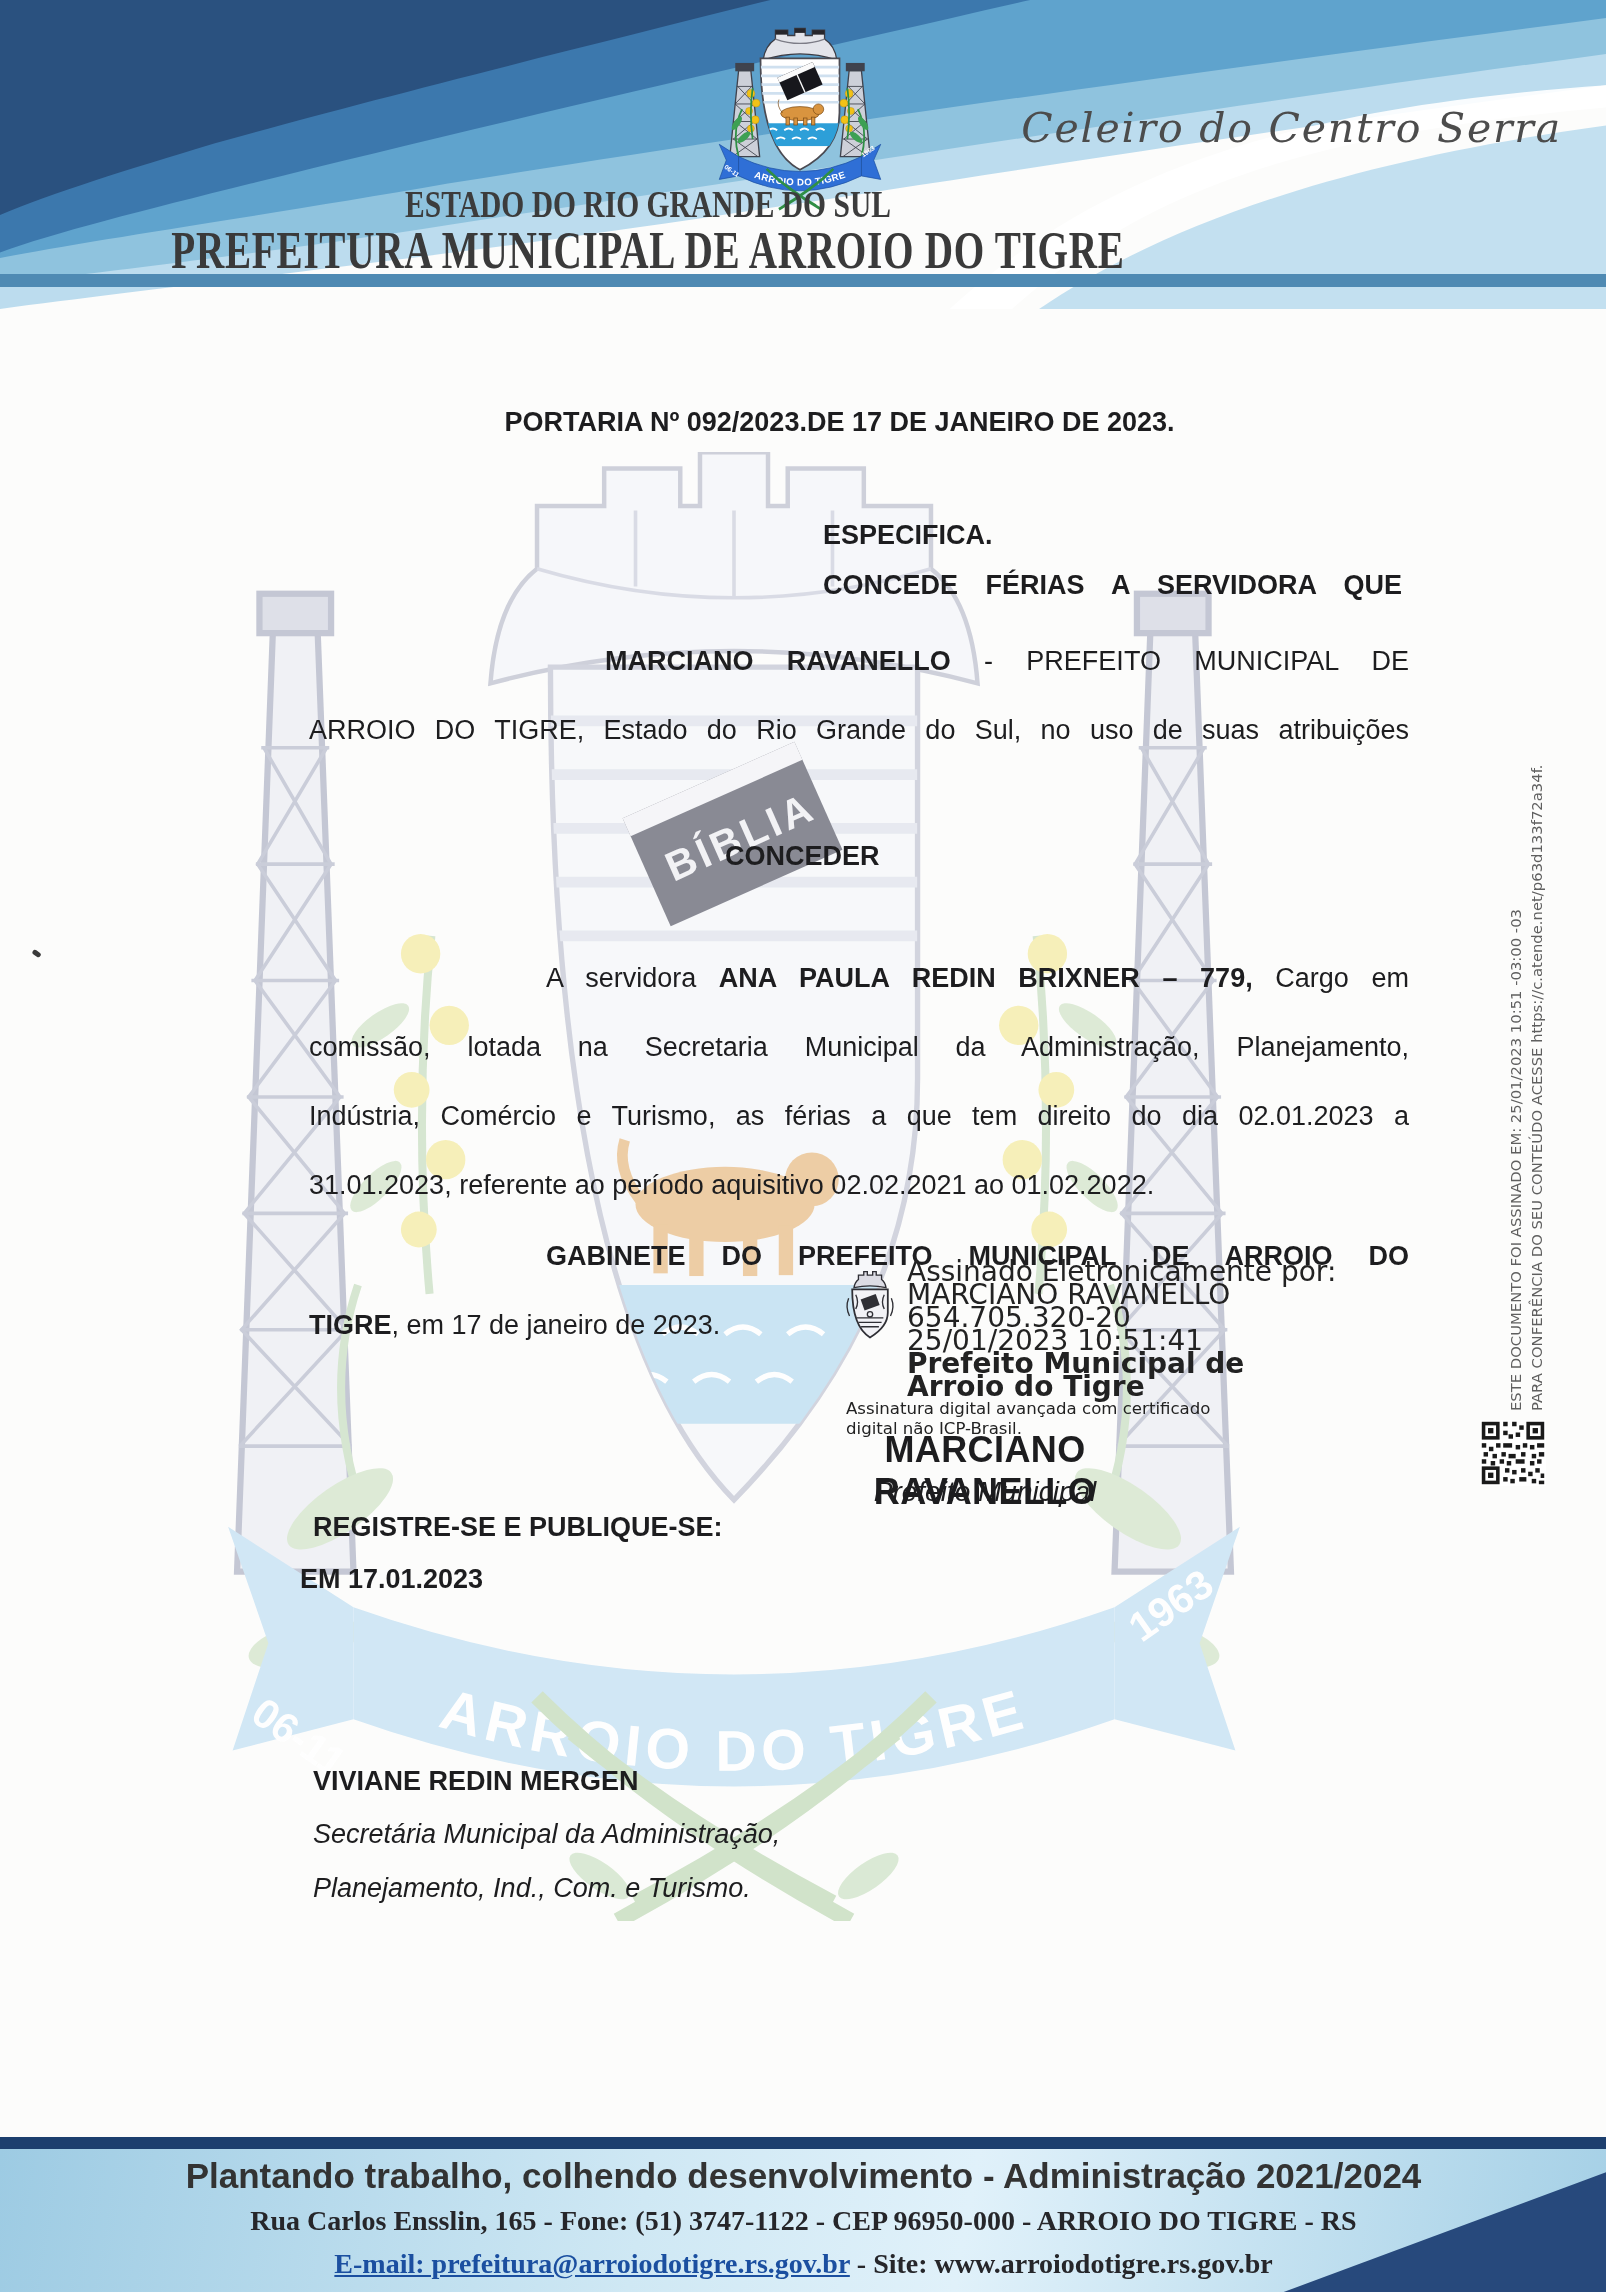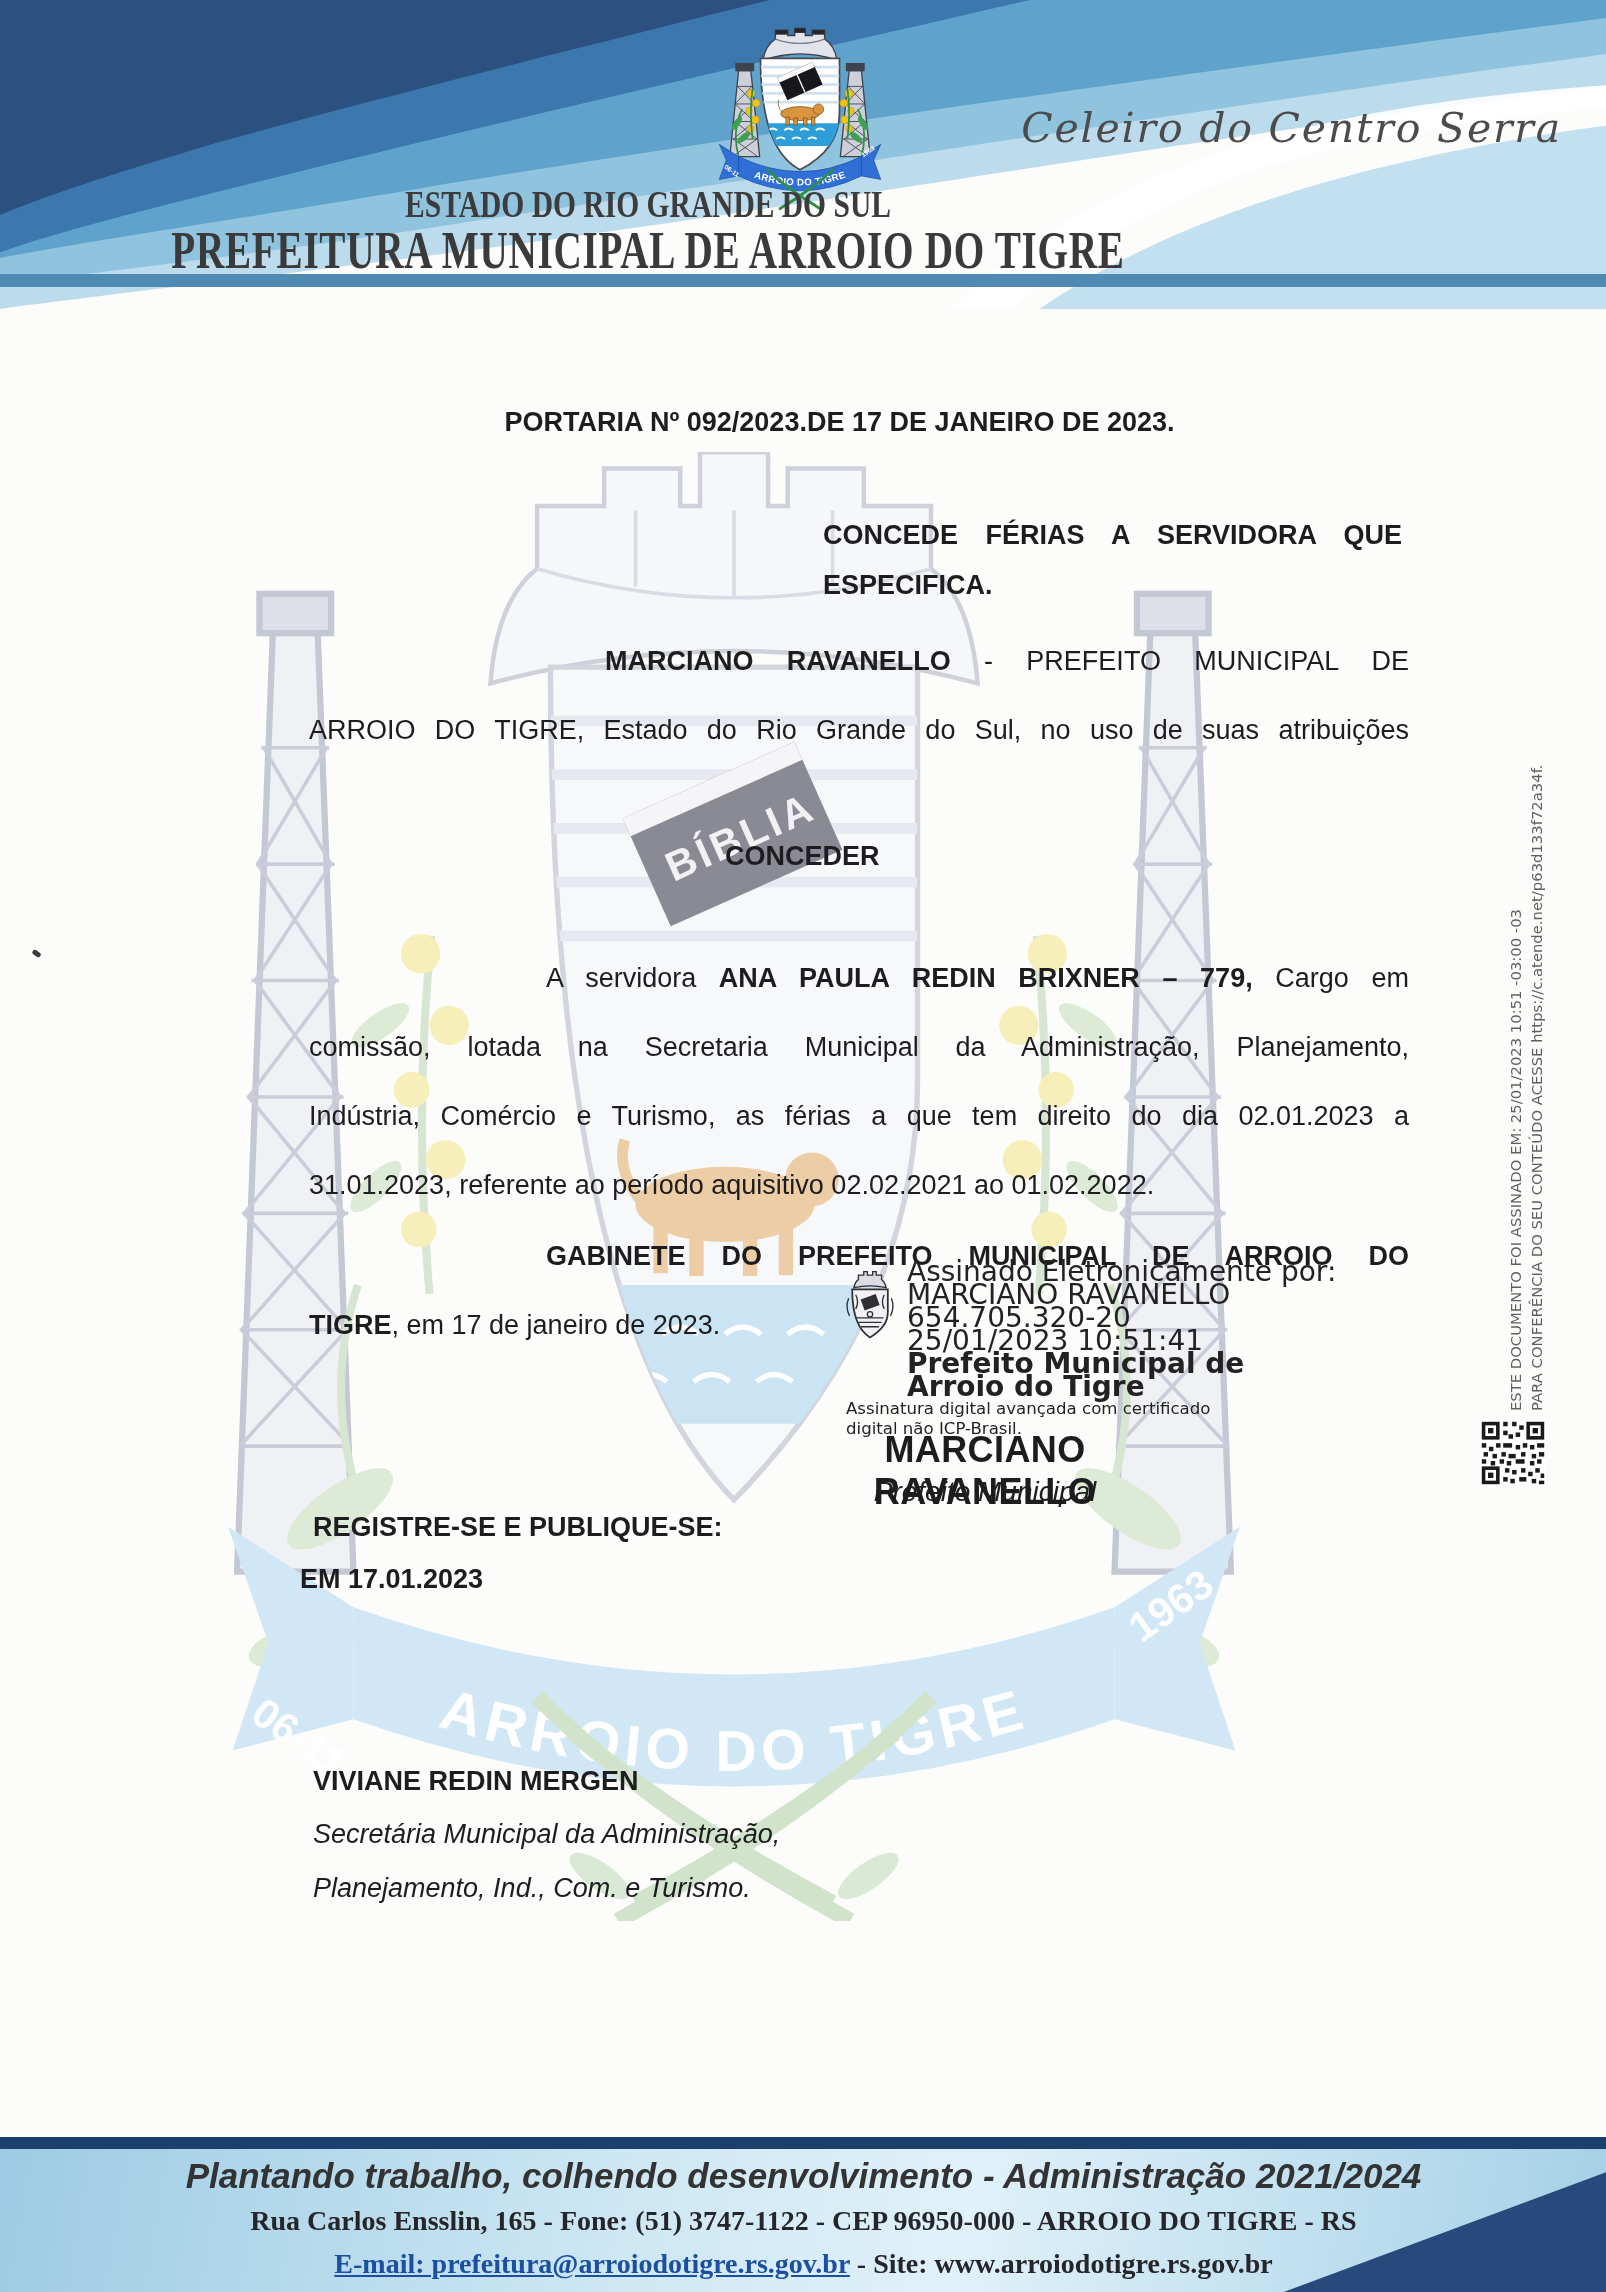--- a/index.html
+++ b/index.html
@@ -63,21 +63,21 @@
   #watermark{position:absolute;left:152px;top:452px;width:1164px;height:1469px;opacity:.95;z-index:0;}
   .textlayer{position:relative;z-index:2;}
 
   
   #footer-bar{position:absolute;left:0;top:2137px;width:1607px;height:11.6px;background:#1d3f6e;}
   #footer{position:absolute;left:0;top:2149px;width:1607px;height:144px;
       background:linear-gradient(100deg,#9dcbe3 0%,#cfe8f4 40%,#e0f1fa 60%,#a5d0e6 100%);}
   #footer-triangle{position:absolute;left:1281px;top:2172px;width:326px;height:121px;
       background:#27497c;clip-path:polygon(100% 0,100% 100%,0 100%);}
   #footer-motto{position:absolute;left:0;top:2156px;width:1607px;text-align:center;
-      font-weight:bold;font-style:italic;font-size:35px;color:#333;}
+      font-weight:bold;font-size:35px;color:#333;}
   #footer-address{position:absolute;left:0;top:2205px;width:1607px;text-align:center;
       font-family:"Liberation Serif",serif;font-weight:bold;font-size:28px;color:#26262a;}
   #footer-contact{position:absolute;left:0;top:2248px;width:1607px;text-align:center;
       font-family:"Liberation Serif",serif;font-weight:bold;font-size:28px;color:#26262a;}
   #footer-email{color:#1b4fa0;text-decoration:underline;}
   #scan-artifact{position:absolute;left:32px;top:951px;width:9px;height:5.4px;background:#3a3a3a;
       border-radius:2.7px;transform:rotate(35deg);}
 </style>
 </head>
 <body>
@@ -291,22 +291,22 @@
   </svg>
 
   <div class="textlayer">
 
     <div id="portaria-row">
       <span>PORTARIA Nº 092/2023.</span>
       <span>DE 17 DE JANEIRO DE 2023.</span>
     </div>
 
     <div id="subject" class="doc">
+        <div class="line nj"><span>ESPECIFICA.</span></div>
         <div class="line"><span>CONCEDE FÉRIAS A SERVIDORA QUE</span></div>
-        <div class="line nj"><span>ESPECIFICA.</span></div>
       </div>
 
     <div id="preamble" class="doc">
         <div class="line ind"><span class="b">MARCIANO RAVANELLO</span><span> - PREFEITO MUNICIPAL DE</span></div>
         <div class="line"><span>ARROIO DO TIGRE, Estado do Rio Grande do Sul, no uso de suas atribuições</span></div>
       </div>
 
     <div id="conceder-line">CONCEDER</div>
 
     <div id="grant" class="doc">

